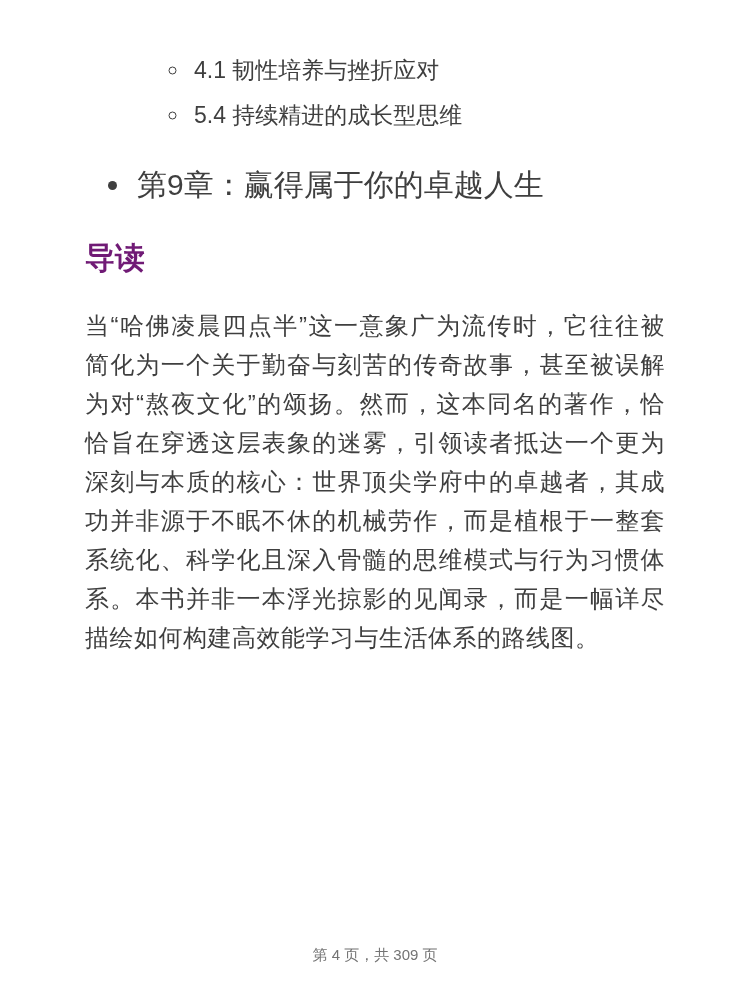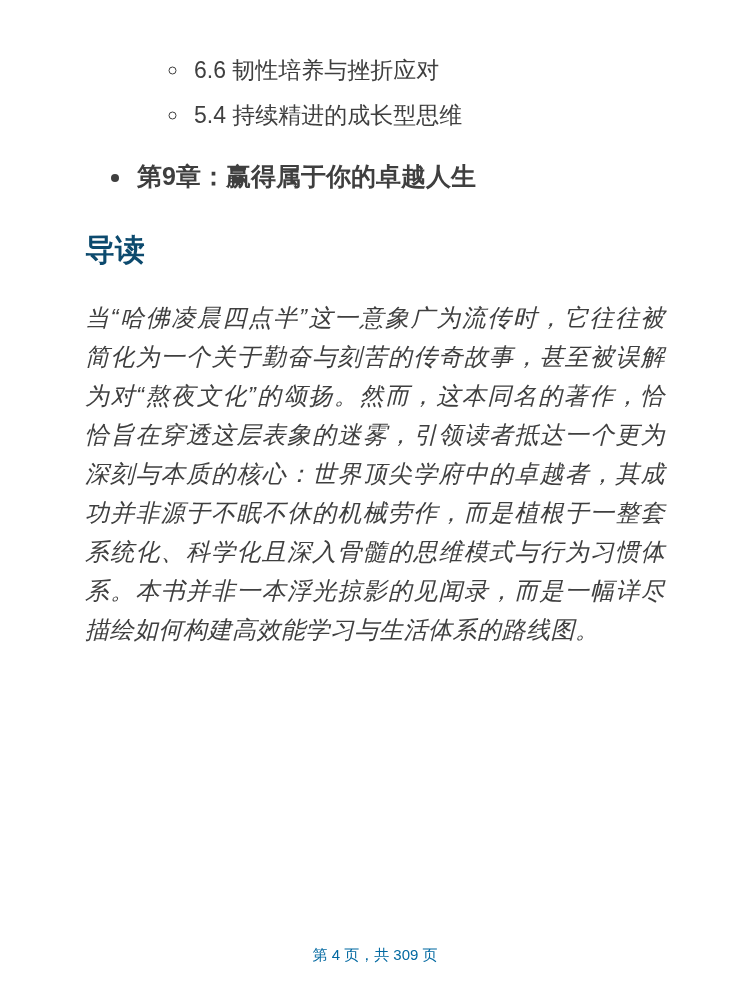--- a/index.html
+++ b/index.html
@@ -20,24 +20,23 @@
   .toc-cont {
     list-style: circle;
     padding-left: 105px;
     font-size: 23px;
     line-height: 31px;
   }
   .toc-cont li { margin: 7px 0 14px 0; padding-left: 4px; }
   .toc-main {
     list-style: disc;
     padding-left: 48px;
-    font-size: 25px;
+    font-size: 30px;
     line-height: 31px;
-    margin-top: 16px;
-    font-weight: bold;
+    margin-top: 24px;
   }
   .toc-main > li { padding-left: 4px; }
   .toc-sub {
     list-style: circle;
     padding-left: 57px;
     margin-top: 22px;
   }
   .toc-sub li { margin: 14px 0; padding-left: 4px; }
   .section-heading {
     font-size: 30px;
@@ -45,45 +44,44 @@
     margin: 40px 0 30px 0;
     line-height: 1.2;
   }
   .intro-paragraph {
     margin: 0;
     font-size: 24px;
     line-height: 39px;
     text-align: justify;
     text-justify: inter-ideograph;
     letter-spacing: 0.5px;
-    font-style: italic;
   }
   .page-footer {
     margin-top: auto;
     text-align: center;
     font-size: 15px;
     color: #4a4a4a;
     line-height: 1.2;
   }
 </style>
 </head>
 <body>
 
 <div class="page" style="color: rgb(63, 63, 63);">
 
   <ul class="toc-cont">
-    <li>6.6 韧性培养与挫折应对</li>
+    <li>4.1 韧性培养与挫折应对</li>
     <li>5.4 持续精进的成长型思维</li>
   </ul>
 
   <ul class="toc-main">
     <li>
       <span>第9章：赢得属于你的卓越人生</span>
     </li>
   </ul>
 
-  <h2 class="section-heading" style="color: #0c4a6e;">导读</h2>
+  <h2 class="section-heading" style="color: #701a75;">导读</h2>
 
   <p class="intro-paragraph">当“哈佛凌晨四点半”这一意象广为流传时，它往往被简化为一个关于勤奋与刻苦的传奇故事，甚至被误解为对“熬夜文化”的颂扬。然而，这本同名的著作，恰恰旨在穿透这层表象的迷雾，引领读者抵达一个更为深刻与本质的核心：世界顶尖学府中的卓越者，其成功并非源于不眠不休的机械劳作，而是植根于一整套系统化、科学化且深入骨髓的思维模式与行为习惯体系。本书并非一本浮光掠影的见闻录，而是一幅详尽描绘如何构建高效能学习与生活体系的路线图。</p>
 
-  <div class="page-footer" style="color: #0369a1;">第 4 页，共 309 页</div>
+  <div class="page-footer" style="color: #737373;">第 4 页，共 309 页</div>
 
 </div>
 
 </body></html>

